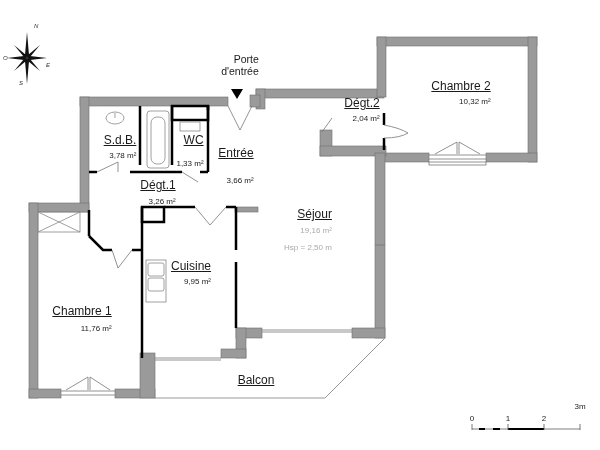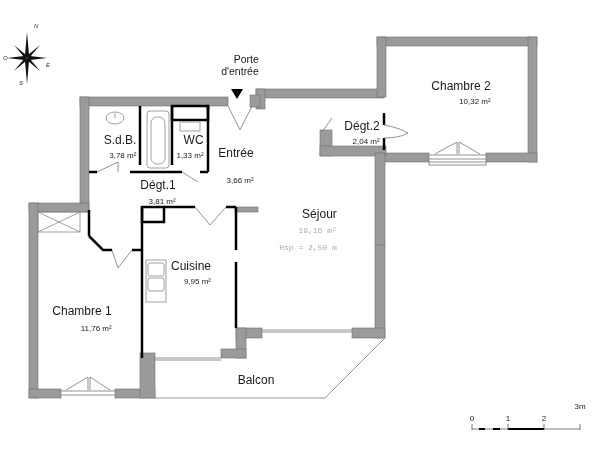--- a/index.html
+++ b/index.html
@@ -1,24 +1,24 @@
 <!DOCTYPE html>
 <html><head>
 <meta charset="utf-8">
 <style>
   html, body { margin:0; padding:0; background:#ffffff; }
   body { width:600px; height:450px; overflow:hidden; position:relative; font-family:"Liberation Sans", sans-serif; }
   svg { position:absolute; left:0; top:0; }
   .lbl { position:absolute; color:#1a1a1a; white-space:nowrap; transform:translateX(-50%); text-align:right; }
-  .room { font-size:12px; }
+  .room { font-size:12px;text-decoration:underline; }
   .area { font-size:8px; }
   .small { font-size:10.5px; }
   .scale-lbl { position:absolute; font-size:8px; color:#222; transform:translateX(-50%); }
   .compass-lbl { position:absolute; font-size:6px; font-style:italic; color:#333; }
-  .faint { color:#aaa;font-family:Liberation Mono, monospace; }
+  .faint { color:#aaa; }
 </style>
 </head>
 <body>
 
 <svg width="600" height="450" viewBox="0 0 600 450">
 
   <g transform="translate(27,58)">
     <polygon points="0,-26 2,-3 0,0 -2,-3" fill="#111"></polygon>
     <polygon points="0,26 2,3 0,0 -2,3" fill="#111"></polygon>
     <polygon points="-20,0 -3,-2 0,0 -3,2" fill="#111"></polygon>
@@ -160,31 +160,31 @@
   <div>Porte</div>
   <div>d'entrée</div>
 </div>
 
 <div class="lbl" style="left:120px;top:133px;">
   <div class="room">S.d.B.</div>
   <div class="area" style="margin-top:4px;">3,78 m²</div>
 </div>
 <div class="lbl" style="left:190px;top:133px;">
   <div class="room">WC</div>
-  <div class="area" style="margin-top:4px;">1,33 m²</div>
+  <div class="area" style="margin-top:12px;">1,33 m²</div>
 </div>
 <div class="lbl" style="left:236px;top:146px;">
   <div class="room">Entrée</div>
   <div class="area" style="margin-top:16px;">3,66 m²</div>
 </div>
 <div class="lbl" style="left:158px;top:178px;">
   <div class="room">Dégt.1</div>
-  <div class="area" style="margin-top:5px;">3,81 m²</div>
-</div>
-<div class="lbl" style="left:362px;top:119px;">
+  <div class="area" style="margin-top:5px;">3,26 m²</div>
+</div>
+<div class="lbl" style="left:362px;top:96px;">
   <div class="room">Dégt.2</div>
   <div class="area" style="margin-top:4px;">2,04 m²</div>
 </div>
 <div class="lbl" style="left:461px;top:79px;">
   <div class="room">Chambre 2</div>
   <div class="area" style="margin-top:4px;">10,32 m²</div>
 </div>
 <div class="lbl" style="left:308px;top:207px;">
   <div class="room">Séjour</div>
   <div class="area faint" style="margin-top:5px;">19,16 m²</div>

